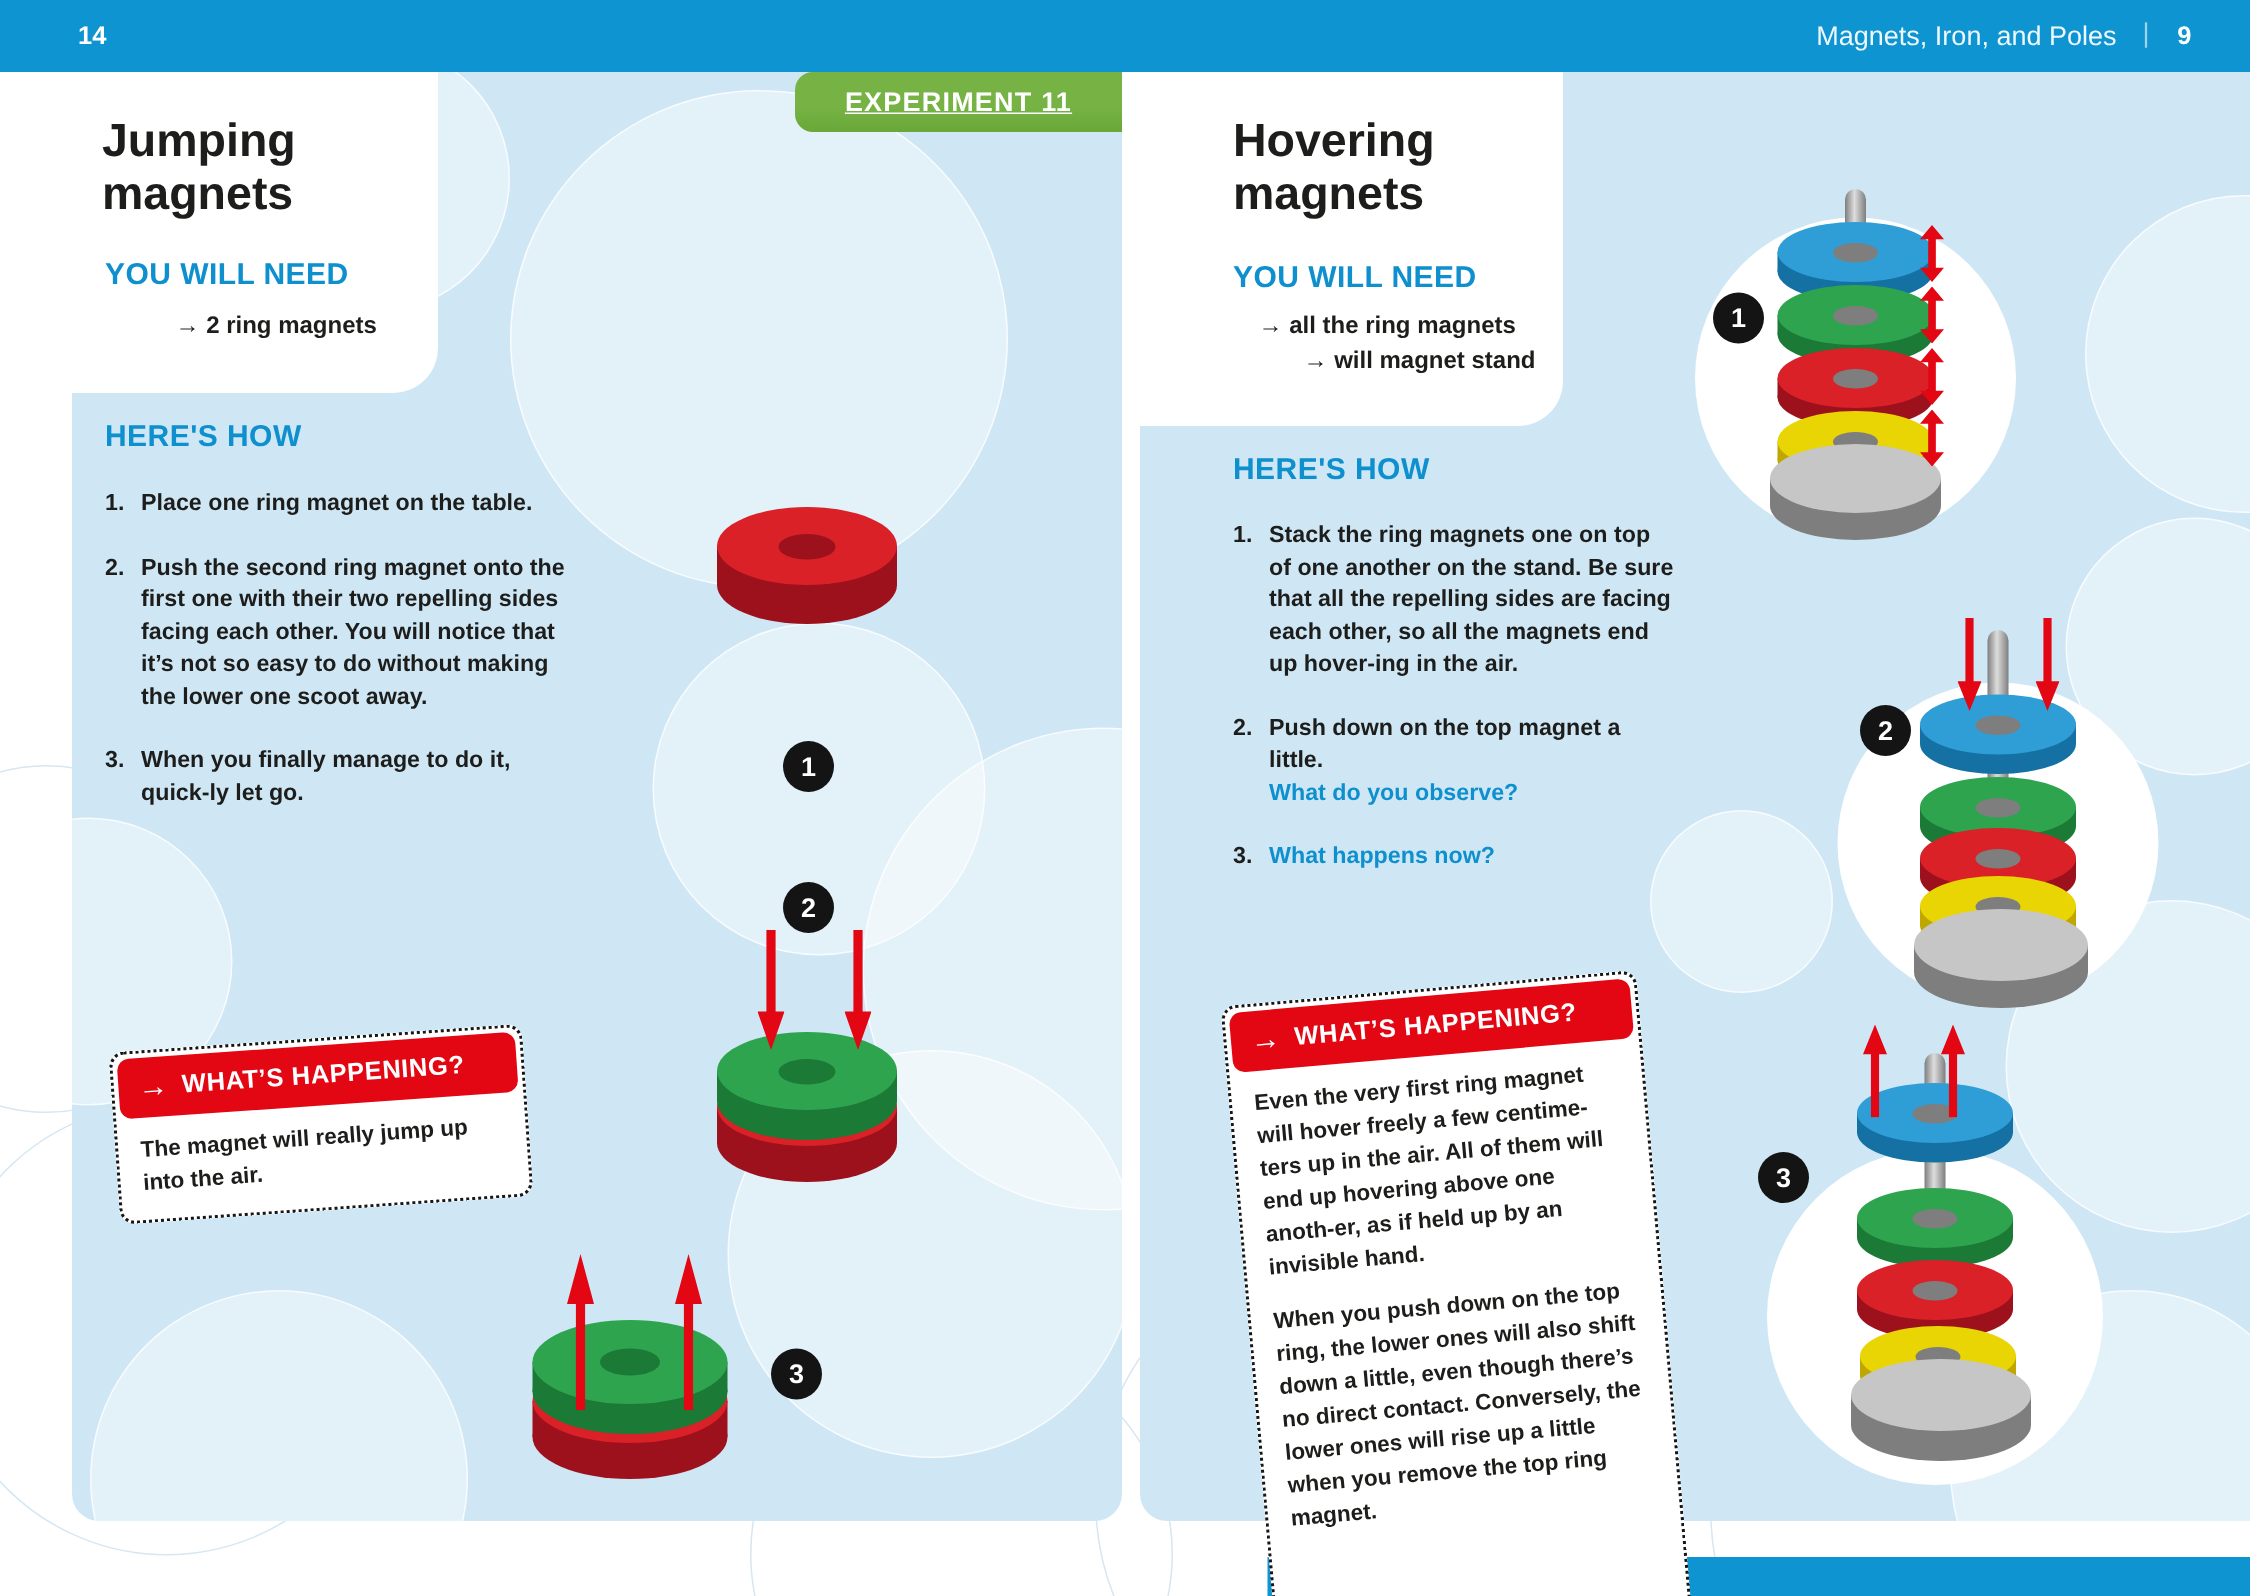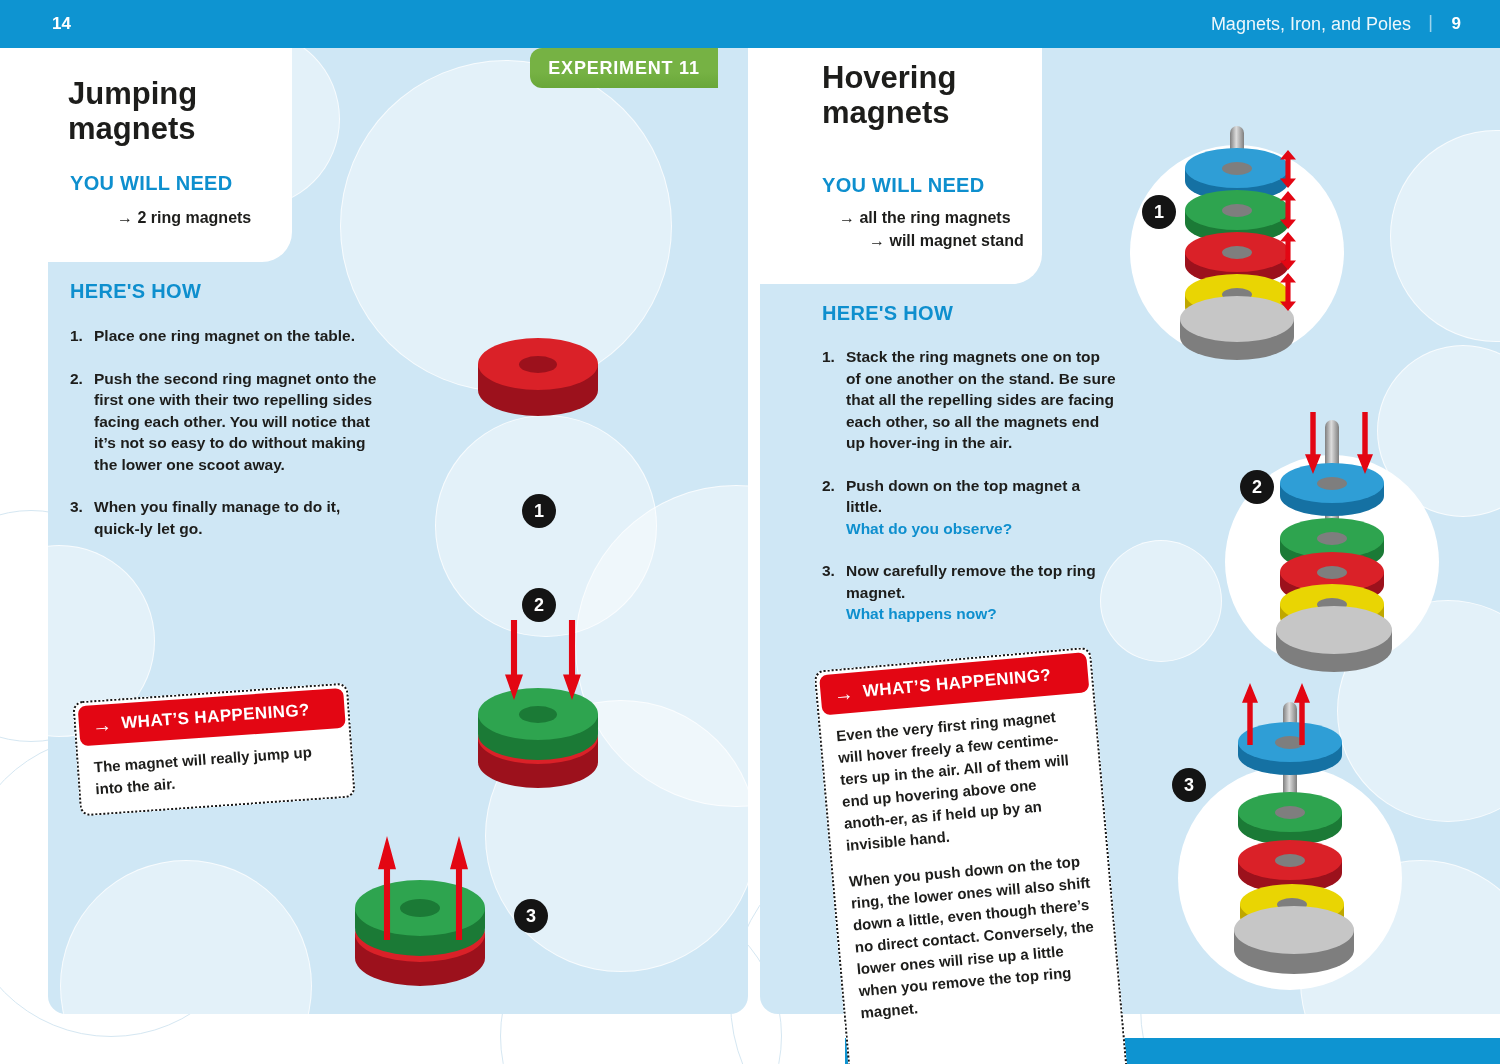--- a/index.html
+++ b/index.html
@@ -20,21 +20,21 @@
   .oc{position:absolute;border-radius:50%;border:1px solid #d5e7f2;z-index:0;}
   .wcircle{position:absolute;border-radius:50%;background:#ffffff;z-index:2;}
 
   .white-box{position:absolute;top:48px;background:#ffffff;border-radius:0 0 30px 0;z-index:2;}
   #wbox-left{left:48px;width:244px;height:214px;}
   #wbox-right{left:760px;width:282px;height:236px;}
 
   .exp-badge{position:absolute;top:48px;height:40px;background:linear-gradient(var(--badge-green) 60%,#69a739);
     color:#ffffff;font-size:18px;font-weight:bold;letter-spacing:.8px;display:flex;align-items:center;justify-content:center;
     border-radius:12px 0 0 12px;z-index:4;}
-  #badge-left{left:530px;width:188px;}
+  #badge-left{left:530px;width:218px;text-decoration:underline;}
   #badge-right{left:1285px;width:215px;}
 
   
   .abs{position:absolute;z-index:5;}
   .exp-title{font-size:31px;line-height:35px;font-weight:bold;color:var(--text-dark);white-space:pre-line;}
   .blue-h{font-size:20px;font-weight:bold;color:var(--heading-blue);letter-spacing:.3px;}
   .need-item{font-size:16px;font-weight:bold;color:var(--text-dark);line-height:24px;margin-left:47px;}
   .steps{position:absolute;z-index:5;}
   .step{display:flex;margin-bottom:21px;}
   .snum{flex:none;width:24px;font-size:15.5px;font-weight:bold;color:var(--text-dark);line-height:21.5px;}
@@ -171,40 +171,40 @@
   <div id="panel-right" class="panel">
     <div class="bub" style="left:630px;top:82px;width:210px;height:210px"></div>
     <div class="bub" style="left:617px;top:297px;width:170px;height:170px"></div>
     <div class="bub" style="left:577px;top:552px;width:220px;height:220px"></div>
     <div class="bub" style="left:340px;top:492px;width:120px;height:120px"></div>
     <div class="bub" style="left:540px;top:812px;width:240px;height:240px"></div>
   </div>
 
   <div id="wbox-right" class="white-box"></div>
 
-  <div class="abs exp-title" style="left:822px;top:60px">Hovering
+  <div class="abs exp-title" style="left:822px;top:76px">Hovering
 magnets</div>
   <div class="abs blue-h" style="left:822px;top:174px">YOU WILL NEED</div>
   <div class="abs need-item" style="left:792px;top:206px">→ all the ring magnets</div>
   <div class="abs need-item" style="left:822px;top:229px">→ will magnet stand</div>
 
   <div class="abs blue-h" style="left:822px;top:302px">HERE'S HOW</div>
 
   <div class="steps" style="left:822px;top:346px;width:296px">
     <div class="step">
       <span class="snum">1.</span>
       <span class="stext">Stack the ring magnets one on top of one another on the stand. Be sure that all the repelling sides are facing each other, so all the magnets end up hover-ing in the air.</span>
     </div>
     <div class="step">
       <span class="snum">2.</span>
       <span class="stext"><span>Push down on the top magnet a little.</span><span class="squestion">What do you observe?</span></span>
     </div>
     <div class="step">
       <span class="snum">3.</span>
-      <span class="stext"><span>Now carefully remove the top ring magnet.</span><span class="squestion">What happens now?</span></span>
+      <span class="stext"><span class="squestion">What happens now?</span></span>
     </div>
   </div>
 
   <div class="wh-box" style="left:832px;top:658px;width:274px;height:430px;transform:rotate(-5deg)">
     <div class="wh-head">
       <span class="wh-arrow">→</span>
       <span>WHAT’S HAPPENING?</span>
     </div>
     <div class="wh-body">
       <p>Even the very first ring magnet will hover freely a few centime-ters up in the air. All of them will end up hovering above one anoth-er, as if held up by an invisible hand.</p>

